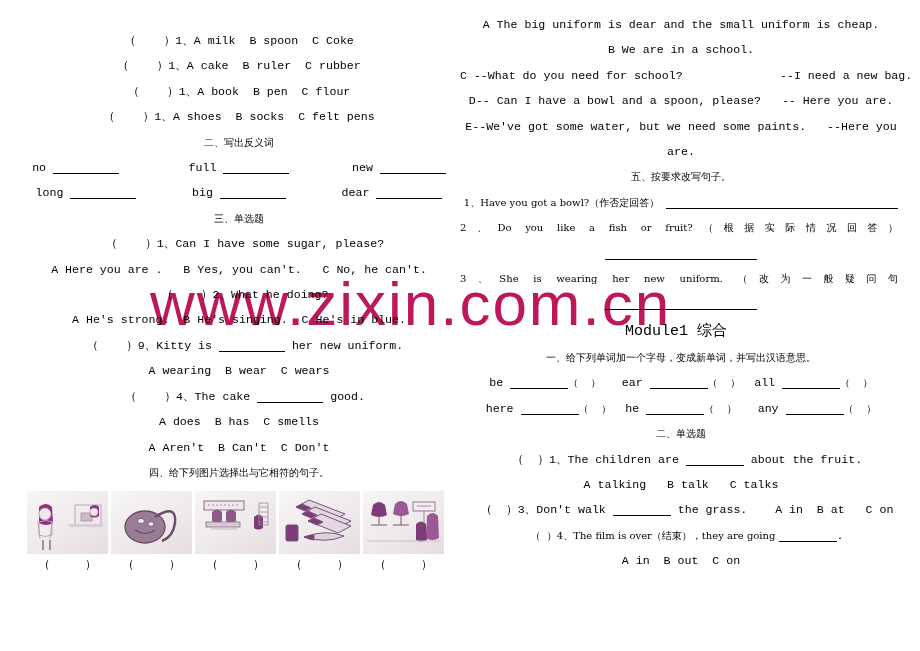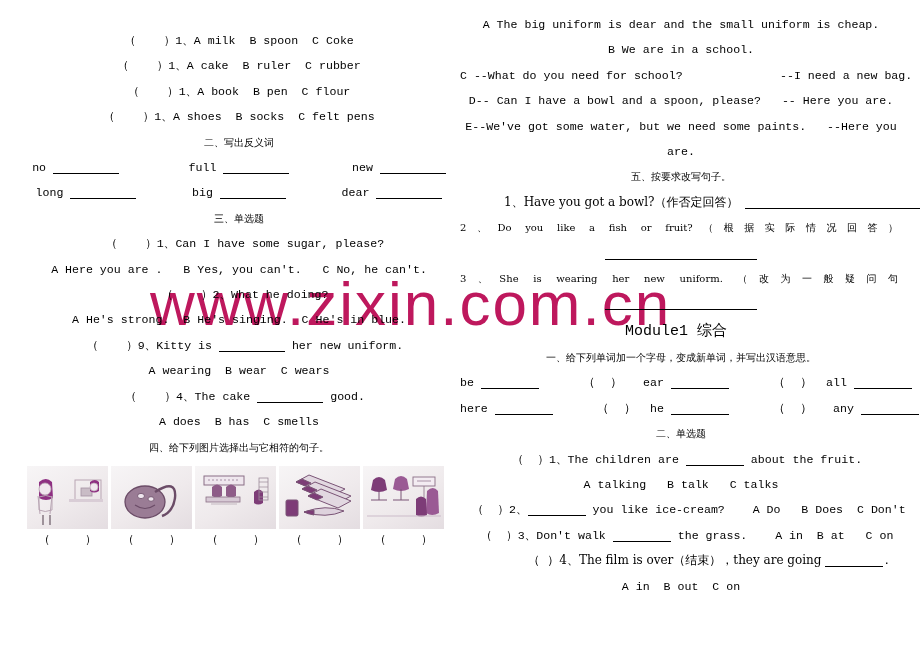--- a/index.html
+++ b/index.html
@@ -71,22 +71,21 @@
     white-space: normal;
     text-align: justify;
     text-align-last: justify;
     padding-right: 4px;
   }
   .ln.mix {
     white-space: pre;
   }
   .mix .zh {
     font-family: "DejaVu Serif", "Liberation Serif", serif;
-    font-size: 12px;
-    margin-left: 44px;
+    font-size: 10px;
   }
   .blank {
     display: inline-block;
     border-bottom: 1px solid #000;
     vertical-align: -3px;
     height: 0;
   }
   .b-sm { width: 58px; }
   .b-md { width: 66px; }
   .b-xl { width: 152px; }
@@ -165,20 +164,21 @@
 
       <div class="ln indent">（    ）2、What he doing?</div>
       <div class="ln">A He's strong.  B He's singing.  C He's in blue.</div>
 
       <div class="ln indent mix"><span>（    ）9、Kitty is </span><span class="blank b-md"></span><span> her new uniform.</span></div>
       <div class="ln">A wearing  B wear  C wears</div>
 
       <div class="ln indent mix"><span>（    ）4、The cake </span><span class="blank b-md"></span><span> good.</span></div>
       <div class="ln">A does  B has  C smells</div>
 
+      <div class="ln">A Aren't  B Can't  C Don't</div>
 
       <div class="ln cn">四、给下列图片选择出与它相符的句子。</div>
 
       <div class="pics">
 
         <div class="pic-cell">
           <div class="pic">
             <div class="shade"></div>
             <svg viewBox="0 0 81 63" preserveAspectRatio="none">
               <rect x="48" y="14" width="26" height="21" fill="none" stroke="#b9a6b4" stroke-width="1"></rect>
@@ -297,21 +297,20 @@
 
       <div class="ln mix"><span>be</span> <span class="blank b-sm"></span><span class="zh">（    ）</span>   <span>ear</span> <span class="blank b-sm"></span><span class="zh">（    ）</span>  <span>all</span> <span class="blank b-sm"></span><span class="zh">（    ）</span></div>
 
       <div class="ln mix"><span>here</span> <span class="blank b-sm"></span><span class="zh">（    ）</span>  <span>he</span> <span class="blank b-sm"></span><span class="zh">（    ）</span>   <span>any</span> <span class="blank b-sm"></span><span class="zh">（    ）</span></div>
 
       <div class="ln cn">二、单选题</div>
 
       <div class="ln indent mix"><span>（  ）1、The children are </span><span class="blank b-sm"></span><span> about the fruit.</span></div>
       <div class="ln">A talking   B talk   C talks</div>
 
-      <div class="ln indent mix"><span>（  ）2、</span><span class="blank b-sm"></span><span> you like ice-cream?    A Do   B Does  C Don't</span></div>
 
       <div class="ln indent mix"><span>（  ）3、Don't walk </span><span class="blank b-sm"></span><span> the grass.    A in  B at   C on</span></div>
 
       <div class="ln indent mix"><span class="zh">（  ）4、The film is over（结束），they are going </span><span class="blank b-sm"></span><span>.</span></div>
       <div class="ln">A in  B out  C on</div>
 
     </div>
   </div>
 </div>
 

